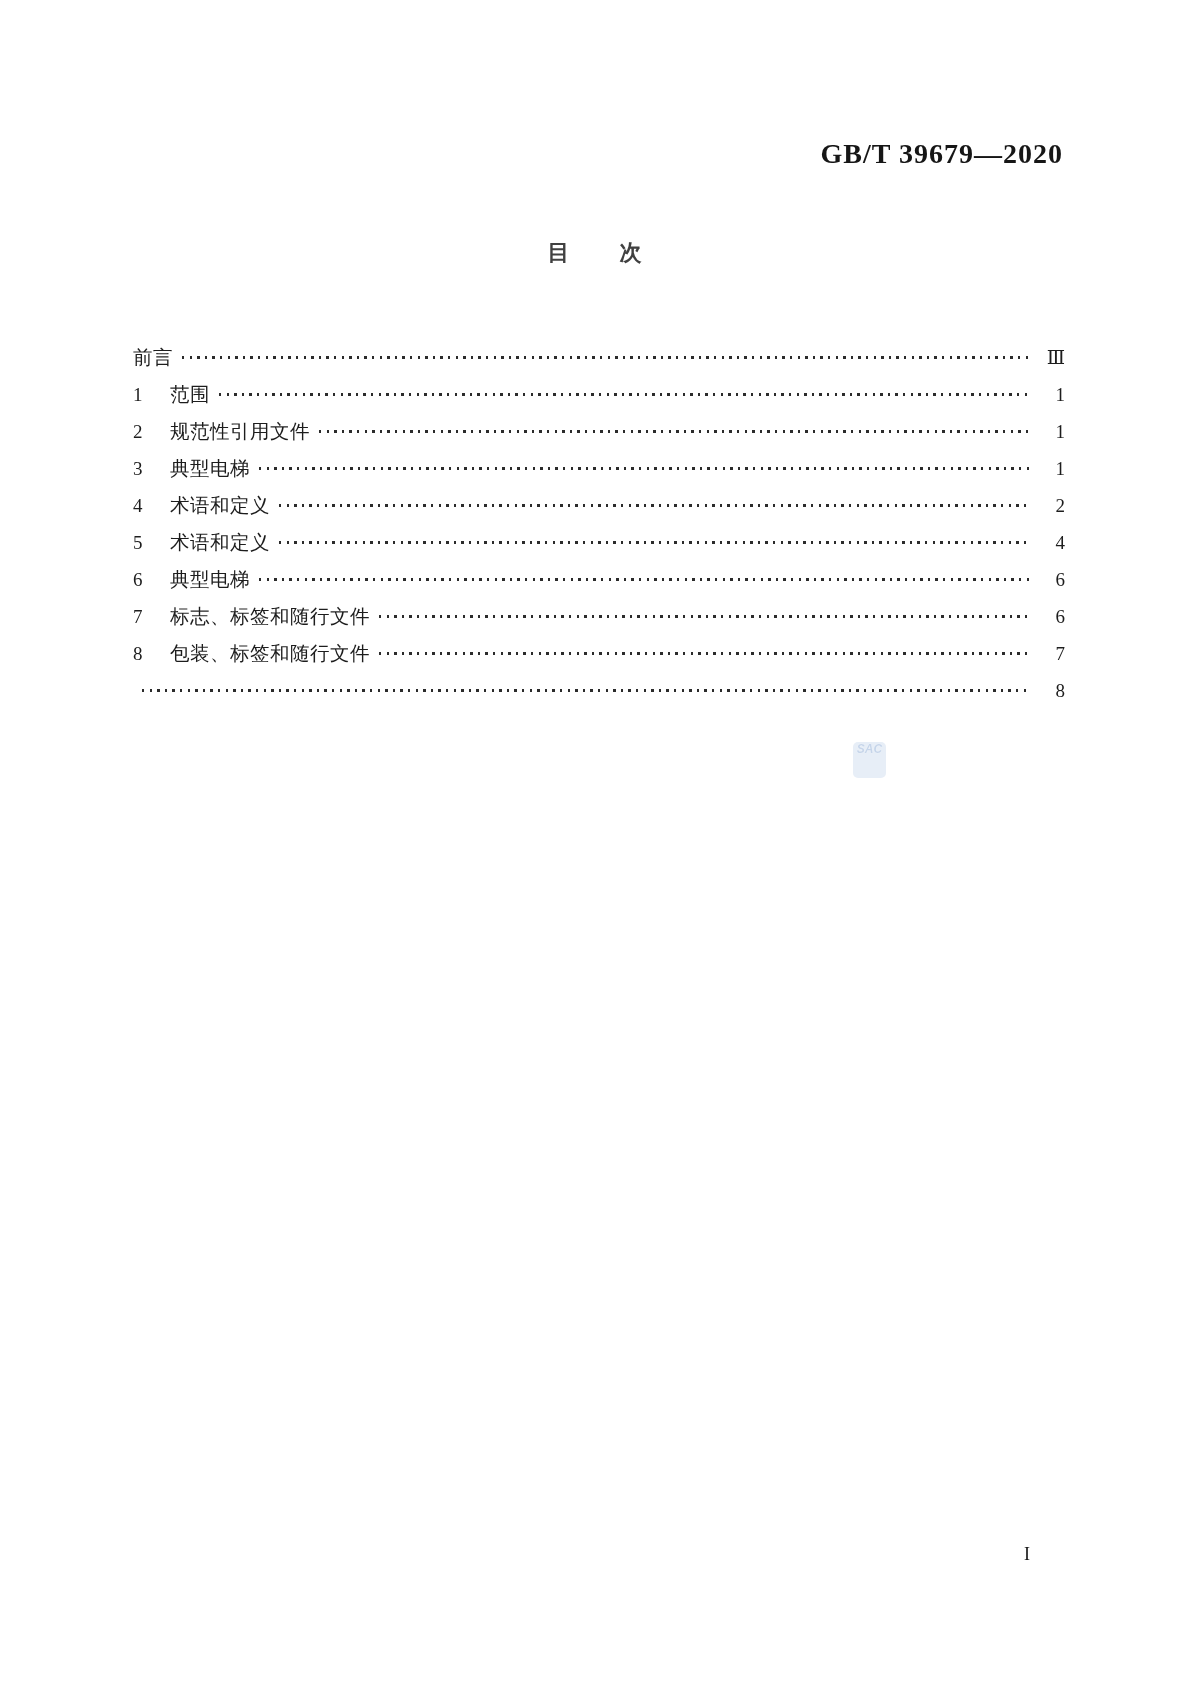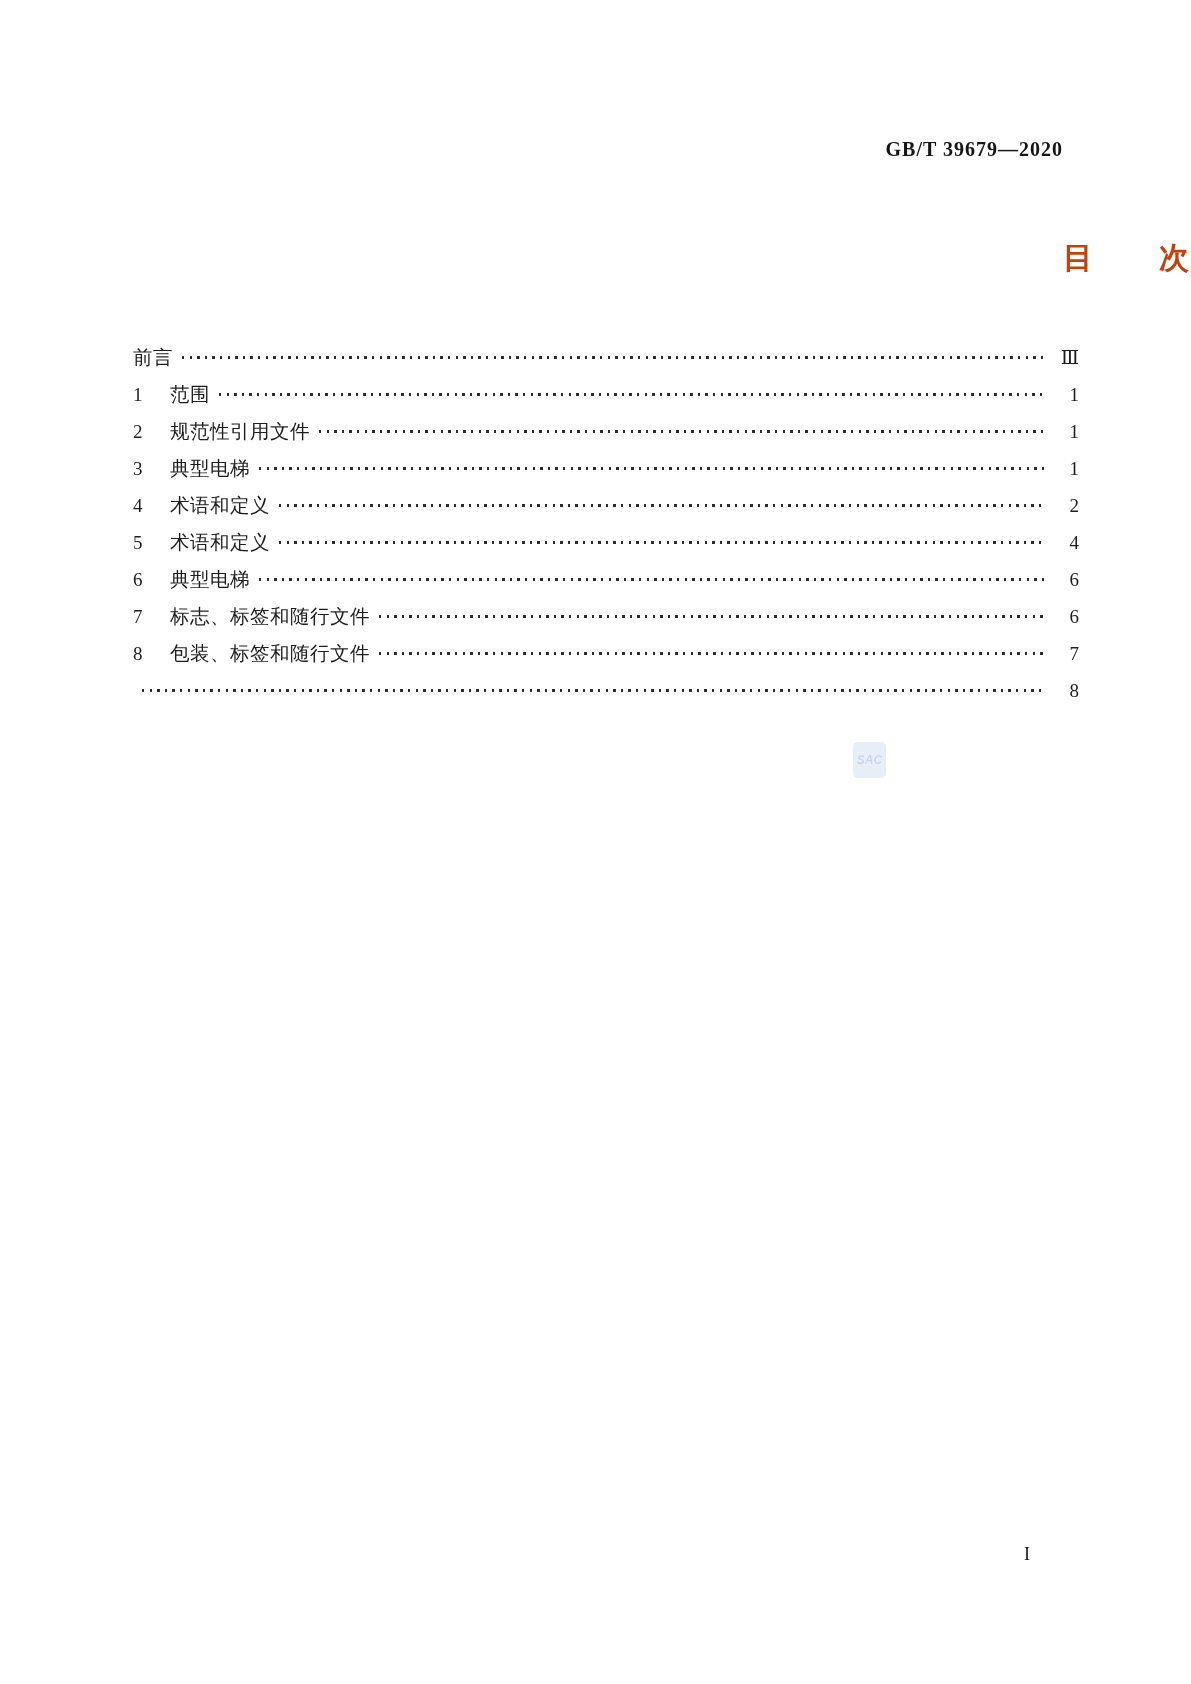--- a/index.html
+++ b/index.html
@@ -17,41 +17,41 @@
     color: #1d1d1d;
   }
   .header {
     position: absolute;
     top: 138px;
     left: 0;
     right: 128px;
     text-align: right;
     font-family: "Liberation Serif", "DejaVu Serif", serif;
     font-weight: 700;
-    font-size: 20px;
+    font-size: 28px;
     letter-spacing: 1px;
     color: #161616;
   }
   .doc-title {
     position: absolute;
     top: 238px;
     left: 0;
     width: 100%;
-    text-align: right;
-    font-size: 30px;
+    text-align: center;
+    font-size: 22px;
     font-weight: 600;
     letter-spacing: 2px;
-    color: #c2410c;
+    color: #404040;
     margin: 0;
   }
   .toc {
     position: absolute;
     top: 339px;
     left: 133px;
-    right: 112px;
+    right: 126px;
   }
   .toc-row {
     display: flex;
     align-items: center;
     height: 37px;
     font-size: 19.5px;
     line-height: 37px;
     white-space: nowrap;
     color: #1d1d1d;
   }
@@ -84,21 +84,20 @@
   }
   .watermark {
     position: absolute;
     left: 853px;
     top: 742px;
     width: 33px;
     height: 36px;
     background: #e7eef7;
     border-radius: 5px;
     display: flex;
-    align-items: center;
     justify-content: center;
     pointer-events: none;
   }
   .watermark span {
     font-family: "Liberation Sans", "DejaVu Sans", sans-serif;
     font-style: italic;
     font-weight: 700;
     font-size: 12px;
     color: #c6d5ea;
     text-shadow: 0 0 1px #ffffff;

